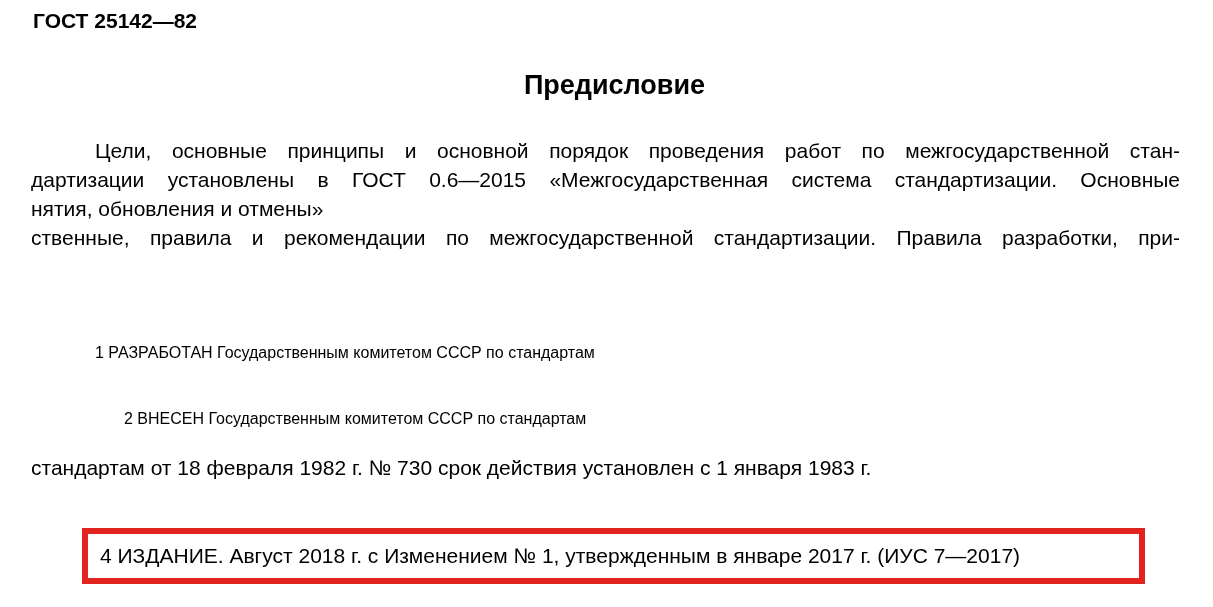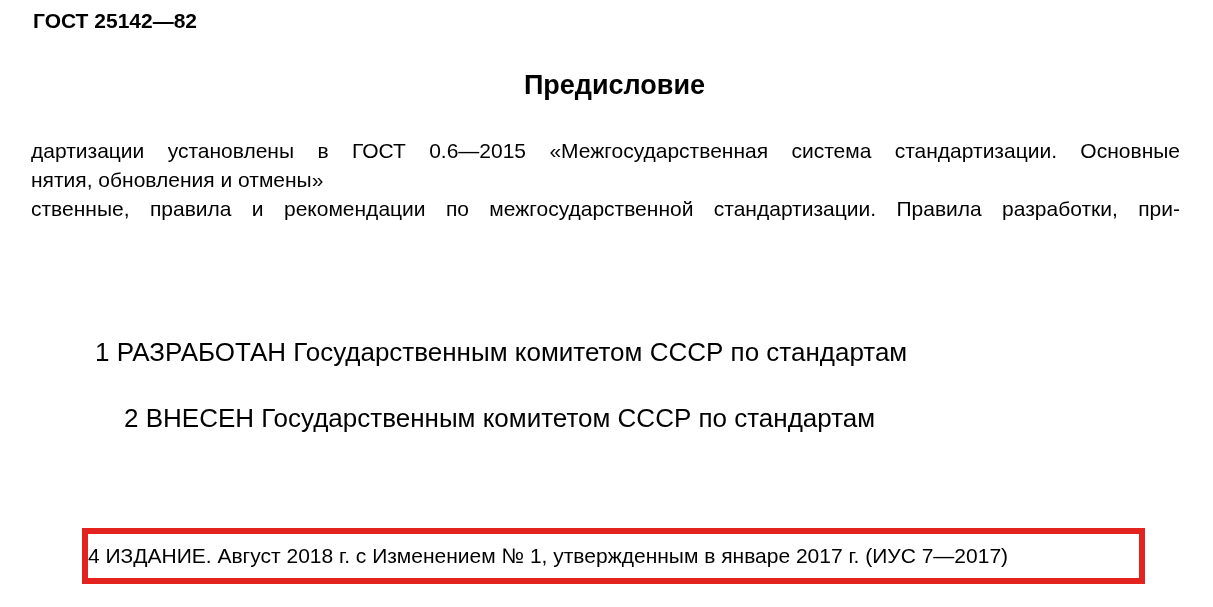--- a/index.html
+++ b/index.html
@@ -54,60 +54,63 @@
     left: 95px;
     top: 295px;
     font-size: 21px;
     line-height: 29px;
     font-weight: bold;
     white-space: nowrap;
   }
   .item-line {
     position: absolute;
     left: 95px;
-    font-size: 26px;
+    font-size: 16px;
     line-height: 29px;
     white-space: nowrap;
   }
   .item-1 { top: 338px; }
   .item-2 { top: 404px; margin-left: 29px; }
   .highlight-box {
     position: absolute;
     left: 82px;
     top: 528px;
     width: 1063px;
     height: 56px;
     box-sizing: border-box;
     border: 6px solid #e32320;
     display: flex;
     align-items: center;
+    padding-left: 12px;
     font-size: 21px;
     white-space: nowrap;
   }
 </style>
 </head>
 <body>
 
 <div class="page">
 
   <div class="gost-number">ГОСТ 25142—82</div>
 
   <h1 class="doc-title">Предисловие</h1>
 
   <div class="textblock intro-paragraph">
+    <div class="line just indent">Цели, основные принципы и основной порядок проведения работ по межгосударственной стан-</div>
     <div class="line just">дартизации установлены в ГОСТ 0.6—2015 «Межгосударственная система стандартизации. Основные</div>
     <div class="line">нятия, обновления и отмены»</div>
     <div class="line just">ственные, правила и рекомендации по межгосударственной стандартизации. Правила разработки, при-</div>
   </div>
 
 
   <div class="item-line item-1">1 РАЗРАБОТАН Государственным комитетом СССР по стандартам</div>
 
   <div class="item-line item-2">2 ВНЕСЕН Государственным комитетом СССР по стандартам</div>
 
   <div class="textblock item-3">
+    <div class="line">стандартам от 18 февраля 1982 г. № 730 срок действия установлен с 1 января 1983 г.</div>
   </div>
 
   <div class="highlight-box" style="border-color: rgb(227, 35, 32);">
     <span>4 ИЗДАНИЕ. Август 2018 г. с Изменением № 1, утвержденным в январе 2017 г. (ИУС 7—2017)</span>
   </div>
 
 </div>
 
 </body></html>

